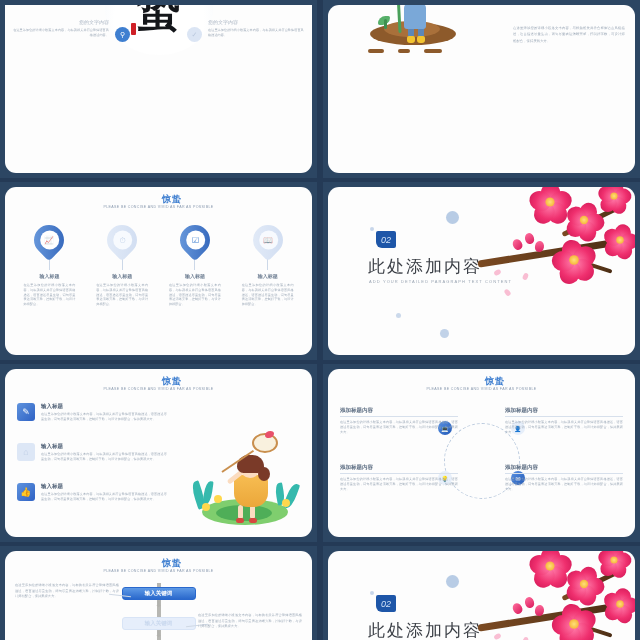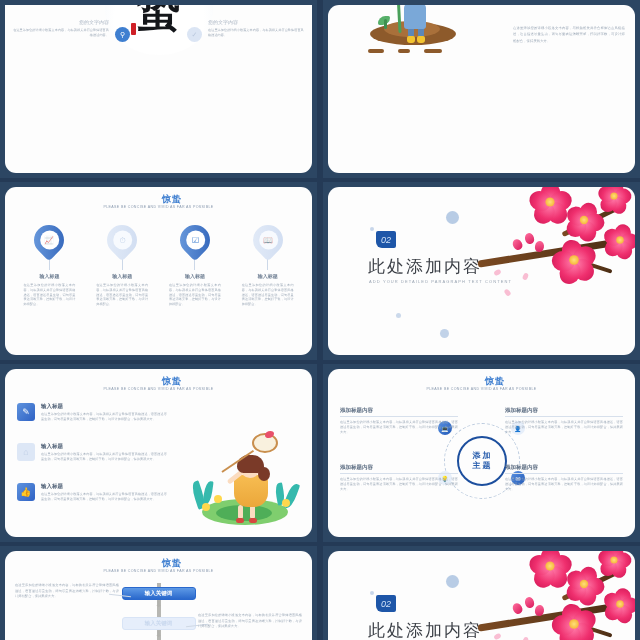--- a/index.html
+++ b/index.html
@@ -439,26 +439,20 @@
       </div>
     </div>
   </div>
 
   <div class="slide s6">
     <div class="canvas">
       <div class="s-title">惊蛰</div>
       <div class="s-sub">PLEASE BE CONCISE AND VIVID AS FAR AS POSSIBLE</div>
 
       <div class="ring-out"></div>
-      <div class="ring-in">
-        <div class="ring-txt">
-          <div>添 加</div>
-          <div>主 题</div>
-        </div>
-      </div>
       <div class="node on" style="left:110px;top:52px;">💻</div>
       <div class="node off" style="right:110px;top:52px;">👤</div>
       <div class="node off" style="left:110px;top:102px;">💡</div>
       <div class="node on" style="right:110px;top:102px;">✉</div>
 
       <div class="qblk q1">
         <h5>添加标题内容</h5>
         <div class="lorem">在这里添加您的详细小段落文本内容，与标题相关并符合整体语言风格描述，语言描述尽量生动，词句尽量表达清晰完整，控制好字数，与设计师相配合，保持美观大方。</div>
       </div>
       <div class="qblk q2">

